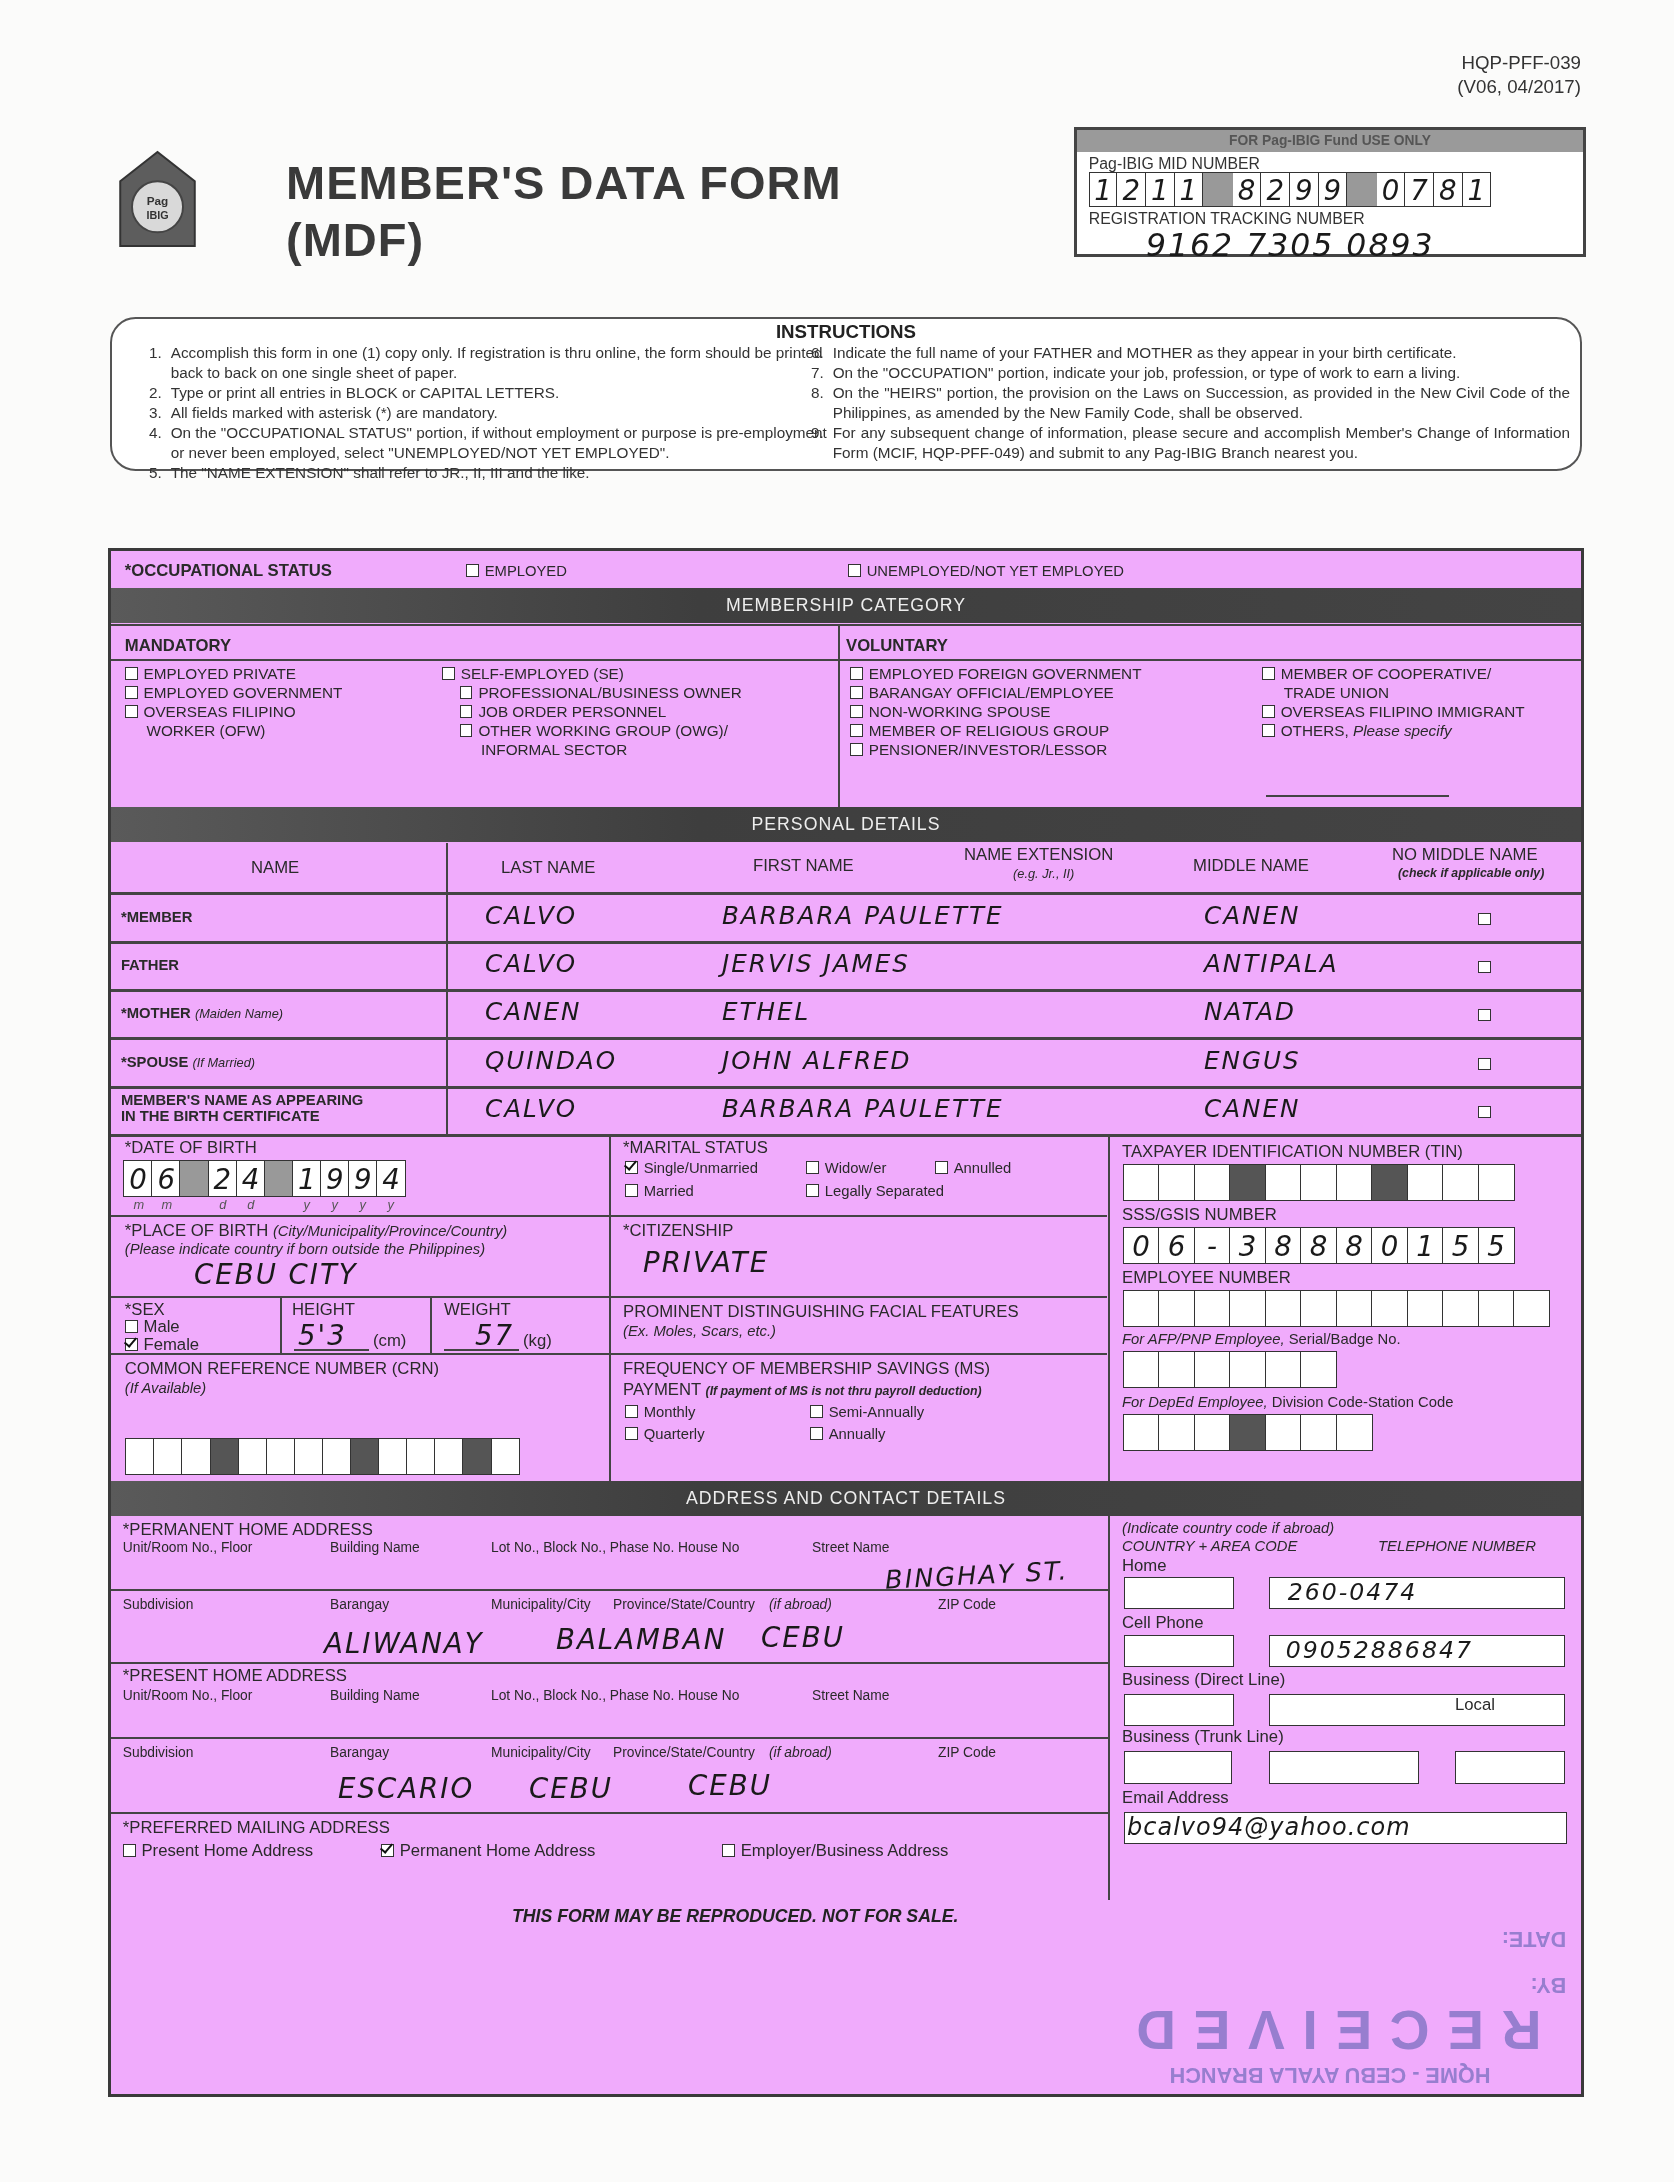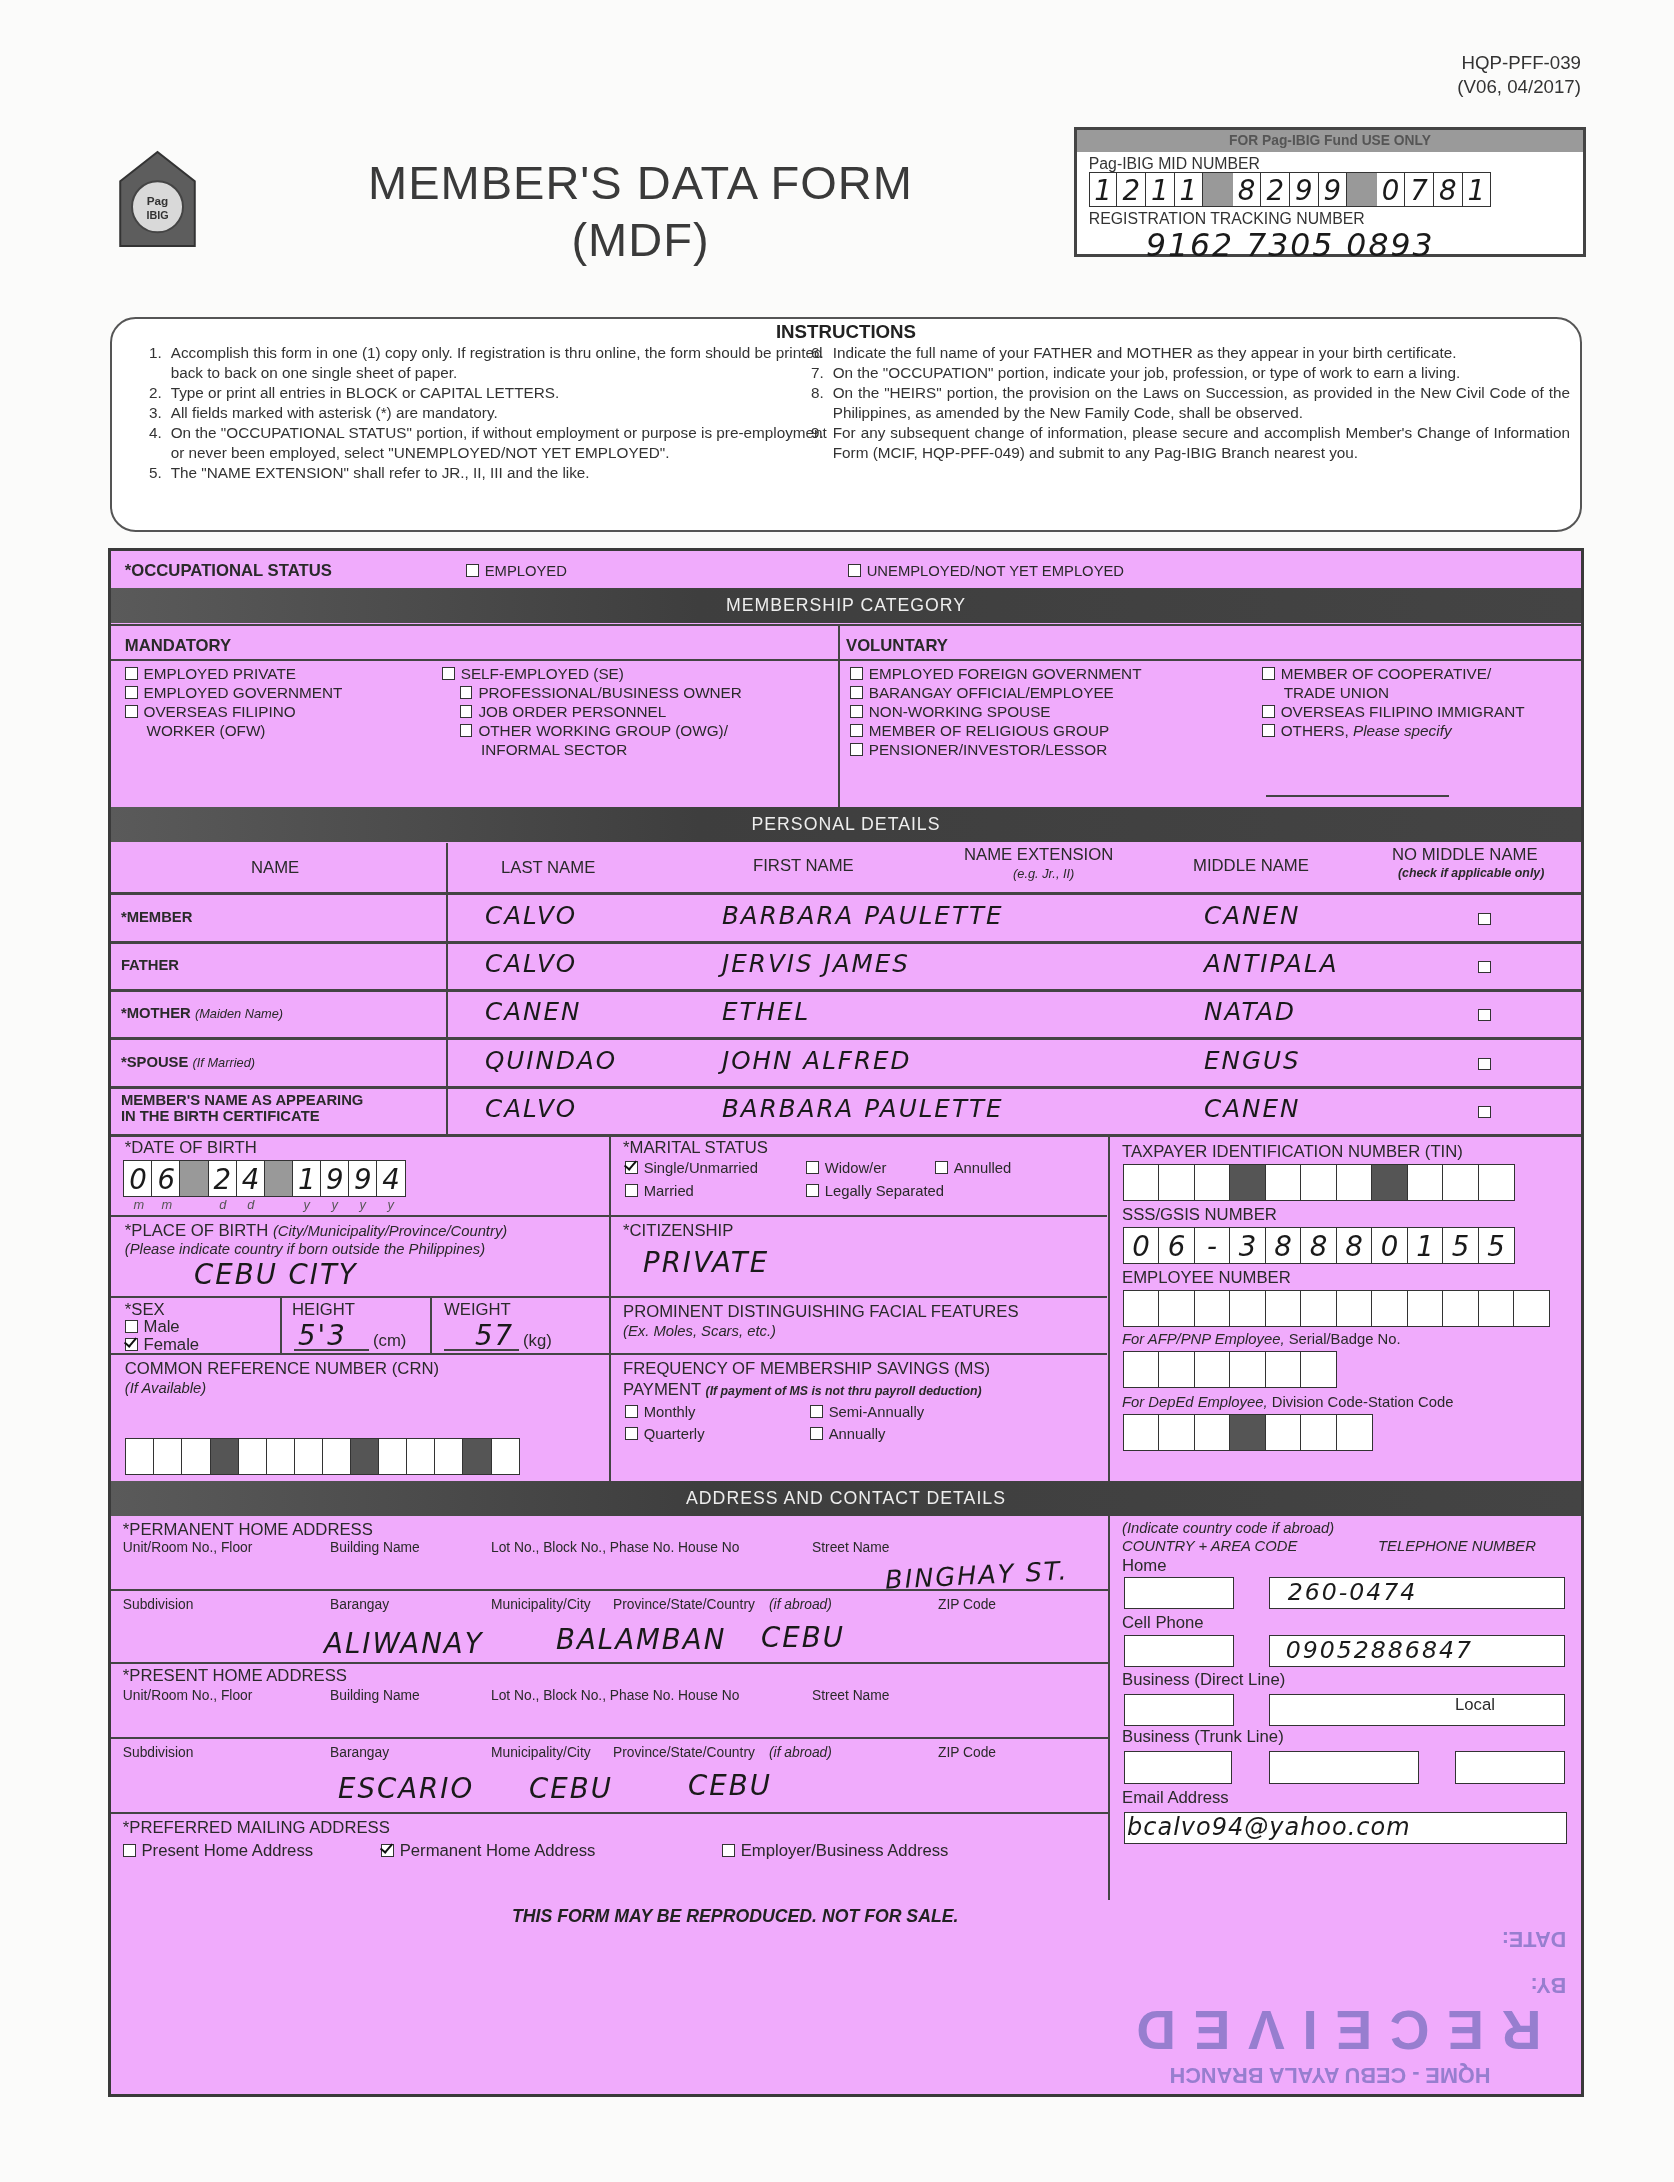--- a/index.html
+++ b/index.html
@@ -4,33 +4,33 @@
 <style>
   * { box-sizing: border-box; margin: 0; padding: 0; }
   html, body { width: 1675px; height: 2183px; background: #fbfbfa; }
   body { position: relative; font-family: "Liberation Sans", sans-serif; color: #222; overflow: hidden; }
   .abs { position: absolute; }
   .hand { font-family: "DejaVu Sans", sans-serif; font-style: italic; color: #1a1a1a; letter-spacing: 2px; font-weight: normal; }
 
   
   #form-code { right: 94px; top: 51px; text-align: right; font-size: 18.7px; line-height: 23.6px; color: #333; }
   #logo { left: 116px; top: 148px; width: 83px; height: 102px; }
-  #title { left: 286px; top: 154px; width: 709px; text-align: center; font-size: 47px; font-weight: normal; color: #3a3a3a; line-height: 57px; letter-spacing: 1px; }
+  #title { left: 286px; top: 154px; width: 709px; text-align: left; font-size: 47px; font-weight: bold; color: #3a3a3a; line-height: 57px; letter-spacing: 1px; }
 
   #fund-box { left: 1074px; top: 127px; width: 512px; height: 130px; border: 3px solid #444; background: #fff; }
   #fund-box .hdr { height: 21.7px; background: #9a9a9a; color: #555; font-size: 13.8px; font-weight: bold; text-align: center; line-height: 21.7px; }
   #fund-box .lbl { font-size: 15.8px; padding-left: 11.8px; color: #333; line-height: 17.7px; margin-top: 3px; }
   .mid-grid { display: flex; margin-left: 11.8px; height: 35px; }
   .mid-grid .cell { width: 28.6px; height: 35px; border: 1.5px solid #333; border-left: none; font-size: 27.6px; text-align: center; line-height: 35px; }
   .mid-grid .cell:first-child { border-left: 1.5px solid #333; }
   .mid-grid .shade { width: 29.6px; background: #999; border-top: 1.5px solid #333; border-bottom: 1.5px solid #333; }
   #rtn { font-size: 31.5px; padding-left: 69px; line-height: 35px; }
 
   
-  #instructions { left: 110px; top: 317px; width: 1472px; height: 215px; border: 2px solid #555; border-radius: 25.6px; background: #fff; }
+  #instructions { left: 110px; top: 317px; width: 1472px; height: 154px; border: 2px solid #555; border-radius: 25.6px; background: #fff; }
   #instructions .ttl { position: absolute; left: 0; right: 0; top: 2px; text-align: center; font-weight: bold; font-size: 18.7px; }
   .instr-col { position: absolute; top: 23.6px; font-size: 15.3px; line-height: 20px; color: #333; }
   .instr-col .it { display: flex; }
   .instr-col .num { width: 21.7px; flex: none; }
   #instr-left { left: 37px; width: 690px; }
   #instr-right { left: 699px; width: 759px; text-align: justify; }
 
   
   #main-form { left: 108px; top: 548px; width: 1476px; height: 1549px; border: 3px solid #3a3a3a; background: #f0abfc; }
   .band { position: absolute; left: 0; right: 0; height: 35px; background: linear-gradient(90deg,#5a5a5a,#3e3e3e 40%,#444); color: #eee; text-align: center; font-size: 17.7px; line-height: 35px; letter-spacing: 1px; }

